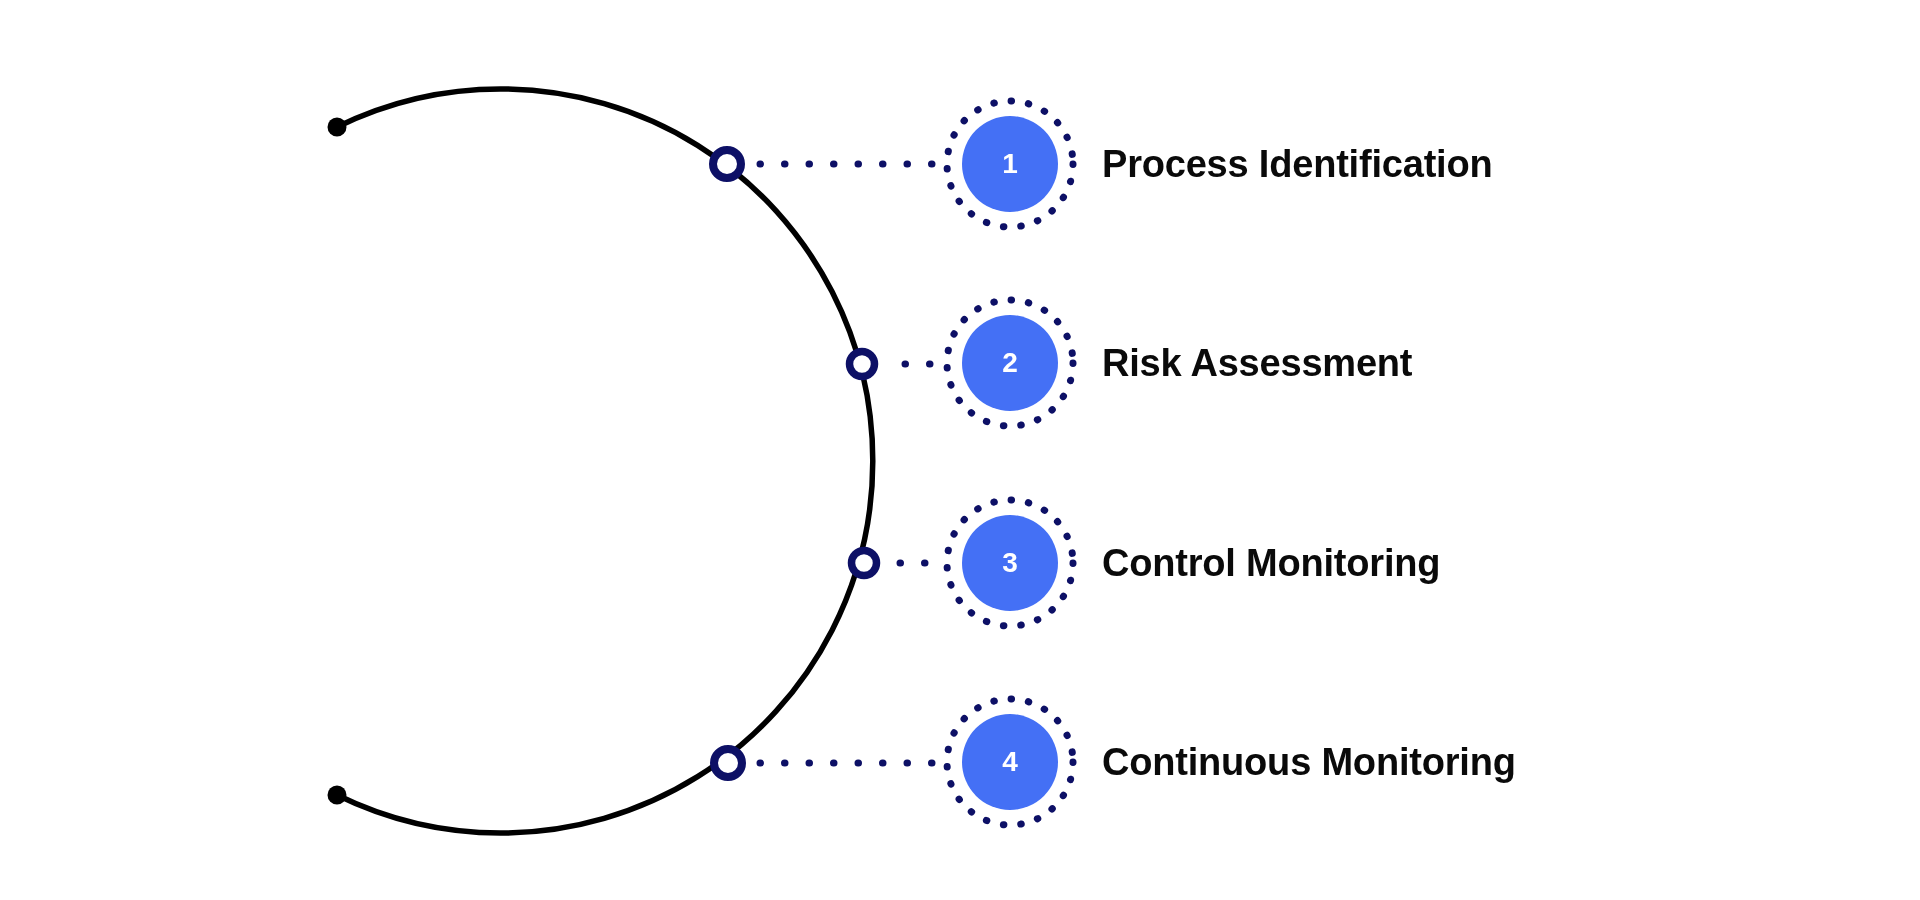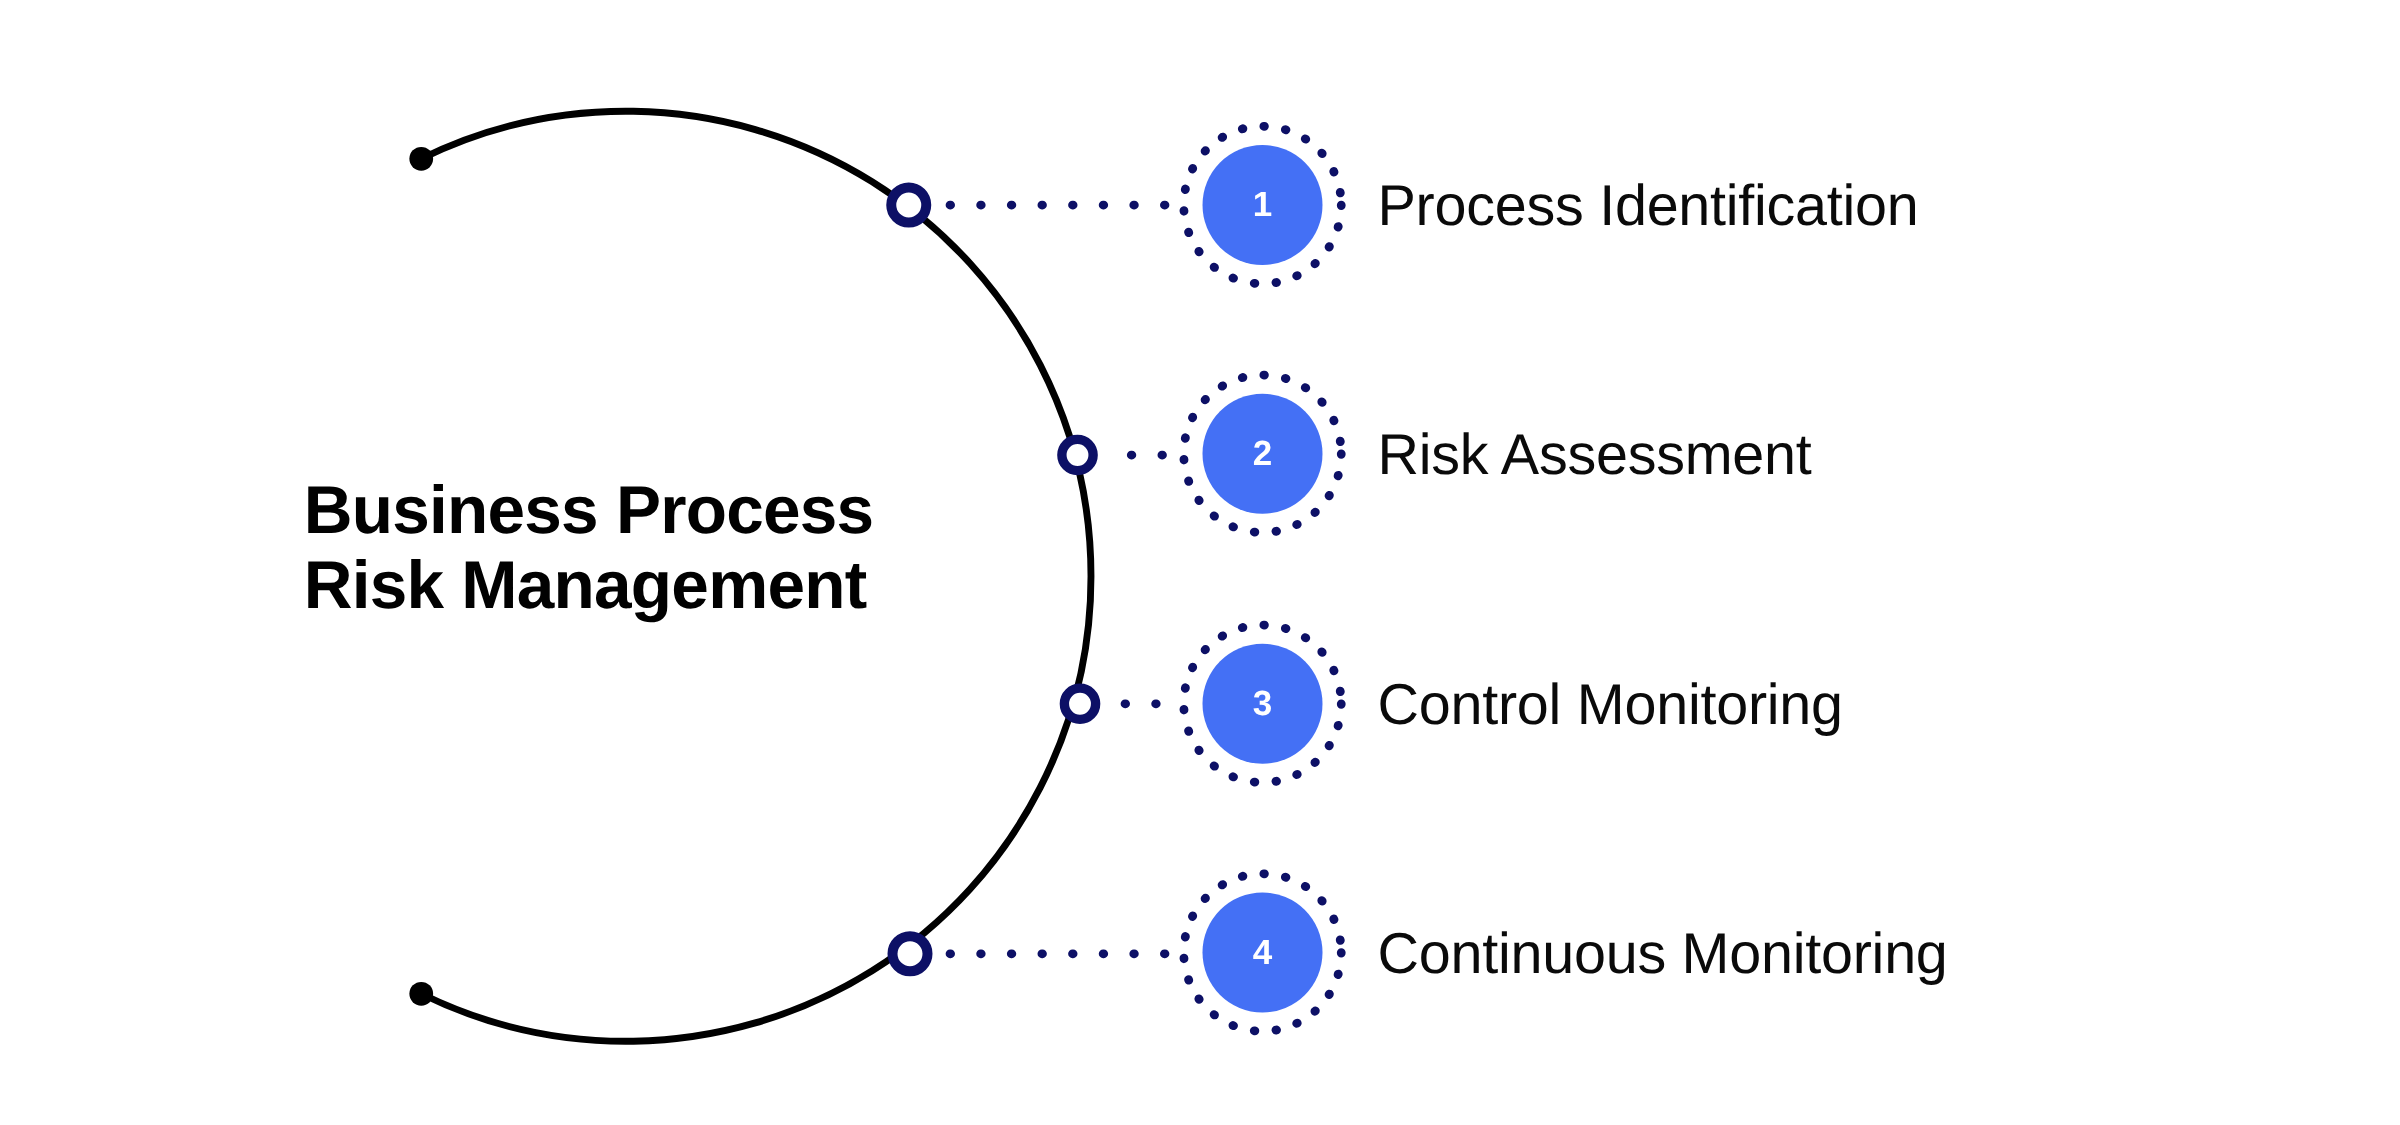--- a/index.html
+++ b/index.html
@@ -89,22 +89,22 @@
     align-items: center;
     justify-content: center;
     color: #ffffff;
     font-size: 28px;
     font-weight: bold;
     line-height: 1;
   }
 
   .step-label {
     margin-left: 12px;
-    font-size: 46px;
-    font-weight: normal;
+    font-size: 38px;
+    font-weight: bold;
     color: #0a0a0a;
     letter-spacing: -0.2px;
     white-space: nowrap;
   }
 </style>
 </head>
 <body>
 
 <div id="diagram-root">
 
@@ -123,22 +123,20 @@
     <line x1="900" y1="563" x2="944" y2="563" stroke="#0d1066" stroke-width="7" stroke-linecap="round" stroke-dasharray="0.5 24"></line>
 
     <line x1="760" y1="763" x2="944" y2="763" stroke="#0d1066" stroke-width="7" stroke-linecap="round" stroke-dasharray="0.5 24"></line>
 
     <circle cx="727" cy="164" r="14" fill="#ffffff" stroke="#0d1066" stroke-width="8"></circle>
     <circle cx="862" cy="364" r="12.5" fill="#ffffff" stroke="#0d1066" stroke-width="7.5"></circle>
     <circle cx="864" cy="563" r="12.5" fill="#ffffff" stroke="#0d1066" stroke-width="7.5"></circle>
     <circle cx="728" cy="763" r="14" fill="#ffffff" stroke="#0d1066" stroke-width="8"></circle>
   </svg>
 
-  <div id="center-title">Business Process
-Risk Management</div>
 
   <div class="step-row" data-step="1">
     <div class="badge-wrap">
       <svg class="badge-ring" viewBox="0 0 160 160">
         <circle cx="80" cy="80" r="63" fill="none" stroke="#0d1066" stroke-width="7" stroke-linecap="round" stroke-dasharray="0.5 17"></circle>
       </svg>
       <div class="badge-circle">1</div>
     </div>
     <div class="step-label">Process Identification</div>
   </div>

